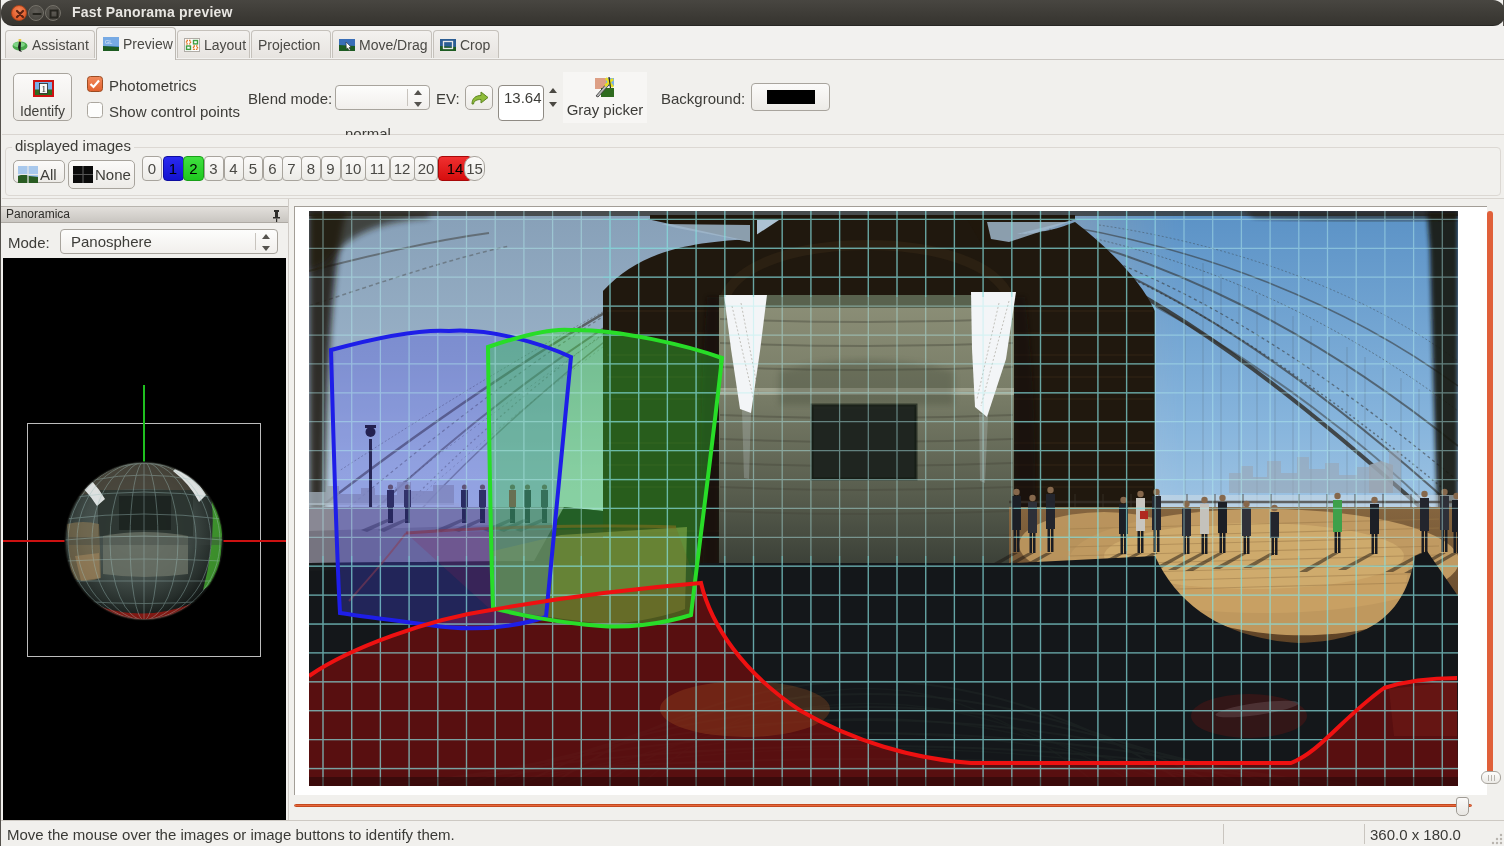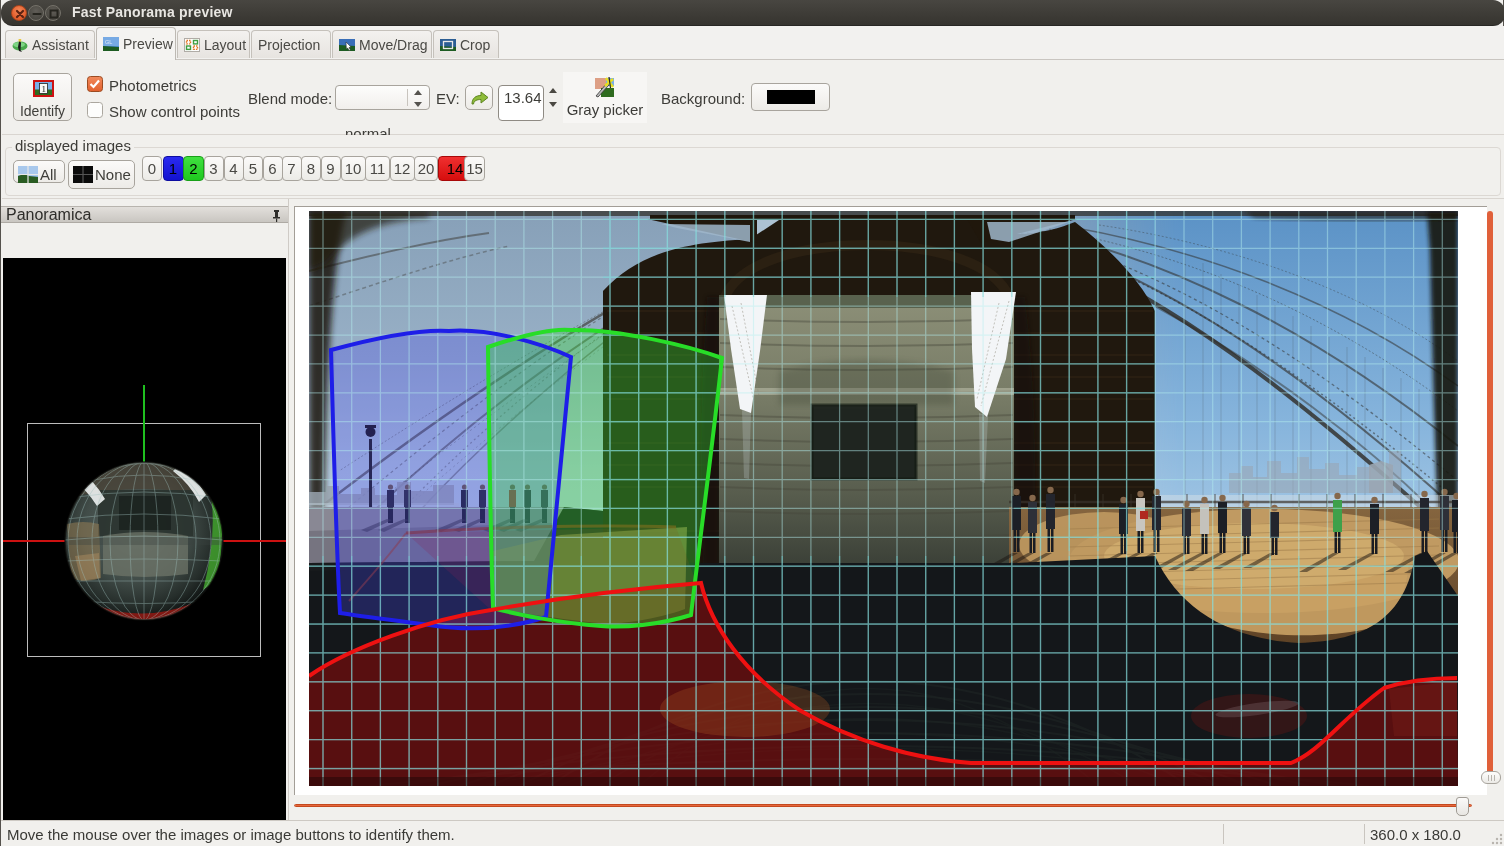--- a/index.html
+++ b/index.html
@@ -27,21 +27,21 @@
 .btn{position:absolute;background:linear-gradient(#fbfaf9,#edebe7);border:1px solid #a8a49d;border-radius:5px;color:#3f3e3a;}
 .lbl{position:absolute;font-size:15px;color:#3d3c38;white-space:nowrap;}
 .combo{position:absolute;background:linear-gradient(#fdfdfc,#f1efec);border:1px solid #a8a49d;border-radius:4px;font-size:15px;color:#3d3c38;}
 
 #dispanel{left:1px;top:135px;width:1502px;height:64px;background:#f1f0ed;border-bottom:1px solid #d9d5d0;padding-left:12px;}
 #disframe{position:absolute;left:3px;top:12px;width:1496px;height:49px;border:1px solid #dcd8d3;border-radius:4px;}
 #dislabel{position:absolute;left:6px;top:-11px;background:#f1f0ed;padding:0 3px;font-size:15px;color:#3d3c38;}
 .numbtn{position:absolute;top:21px;height:25px;border:1px solid #a8a49d;border-radius:4px;background:linear-gradient(#fbfaf9,#ecebe7);font-size:15px;color:#4a4945;text-align:center;line-height:23px;}
 
 #leftpanel{left:0;top:199px;width:288px;height:621px;background:#f1f0ed;border-right:1px solid #cfcbc6;}
-#lphead{position:absolute;left:0;top:7px;width:287px;height:17px;background:linear-gradient(#e2dfdb,#c9c6c1);border-top:1px solid #b8b4ae;border-bottom:1px solid #aeaaa4;font-size:16px;color:#2e2d2a;padding-left:5px;line-height:15px;}
+#lphead{position:absolute;left:0;top:7px;width:287px;height:17px;background:linear-gradient(#e2dfdb,#c9c6c1);border-top:1px solid #b8b4ae;border-bottom:1px solid #aeaaa4;font-size:12px;color:#2e2d2a;padding-left:5px;line-height:15px;}
 #lpmode{position:absolute;left:0;top:25px;width:287px;height:34px;background:#f1f0ed;}
 #lpcanvas{position:absolute;left:2px;top:59px;width:283px;height:562px;background:#000;}
 
 #mainarea{left:288px;top:199px;width:1216px;height:621px;background:#f1f0ed;}
 #pframe{position:absolute;left:5px;top:7px;width:1193px;height:589px;background:#ffffff;border-top:1px solid #a39e97;border-left:1px solid #a39e97;}
 #pano{position:absolute;left:20px;top:12px;width:1149px;height:575px;}
 
 #statusbar{left:0;top:820px;width:1504px;height:26px;background:#f1f0ed;border-top:1px solid #cdc9c3;font-size:15px;color:#3a3a36;}
 </style>
 </head>
@@ -190,30 +190,41 @@
 <div class="numbtn" style="left:241px;width:20px;">5</div>
 <div class="numbtn" style="left:260.5px;width:20px;">6</div>
 <div class="numbtn" style="left:279.5px;width:20px;">7</div>
 <div class="numbtn" style="left:299px;width:20px;">8</div>
 <div class="numbtn" style="left:318.5px;width:20px;">9</div>
 <div class="numbtn" style="left:338.5px;width:25px;">10</div>
 <div class="numbtn" style="left:363px;width:25px;">11</div>
 <div class="numbtn" style="left:387.5px;width:25px;">12</div>
 <div class="numbtn" style="left:412px;width:24px;">20</div>
 <div class="numbtn" style="left:436px;width:34px;background:linear-gradient(#f03030,#d60d0d);color:#000;border-color:#a80808;">14</div>
-<div class="numbtn" style="left:462px;width:21px;">15</div>
+<div class="numbtn" style="left:462px;width:21px;border-radius:10px;">15</div>
 </div>
 <div id="leftpanel" class="abs">
   <div id="lphead">Panoramica
     <svg width="11" height="13" style="position:absolute;right:6px;top:2px;">
           <rect x="3" y="1" width="5" height="2" fill="#2e2d2a"></rect>
           <rect x="4" y="3" width="3" height="5" fill="#2e2d2a"></rect>
           <rect x="2" y="8" width="7" height="1.5" fill="#2e2d2a"></rect>
           <rect x="5" y="9.5" width="1.2" height="3.5" fill="#2e2d2a"></rect>
         </svg>
+  </div>
+  <div id="lpmode">
+    <span class="lbl" style="left:7px;top:10px;">Mode:</span>
+    <div class="combo" style="left:59px;top:5px;width:218px;height:25px;">
+      <span style="position:absolute;left:10px;top:3px;">Panosphere</span>
+      <span style="position:absolute;right:21px;top:3px;bottom:3px;width:1px;background:#c8c4be;"></span>
+      <svg width="12" height="17" style="position:absolute;right:5px;top:4px;">
+            <path d="M6 0 L10 5 L2 5 Z" fill="#55534e"></path>
+            <path d="M6 17 L10 12 L2 12 Z" fill="#55534e"></path>
+          </svg>
+    </div>
   </div>
   <div id="lpcanvas">
   <svg width="283" height="562" viewBox="0 0 283 562">
     <defs>
       <radialGradient id="sphg" cx="0.45" cy="0.42" r="0.60">
         <stop offset="0" stop-color="#5e6a66"></stop>
         <stop offset="0.55" stop-color="#414c48"></stop>
         <stop offset="0.82" stop-color="#262e2b"></stop>
         <stop offset="1" stop-color="#0e1211"></stop>
       </radialGradient>

